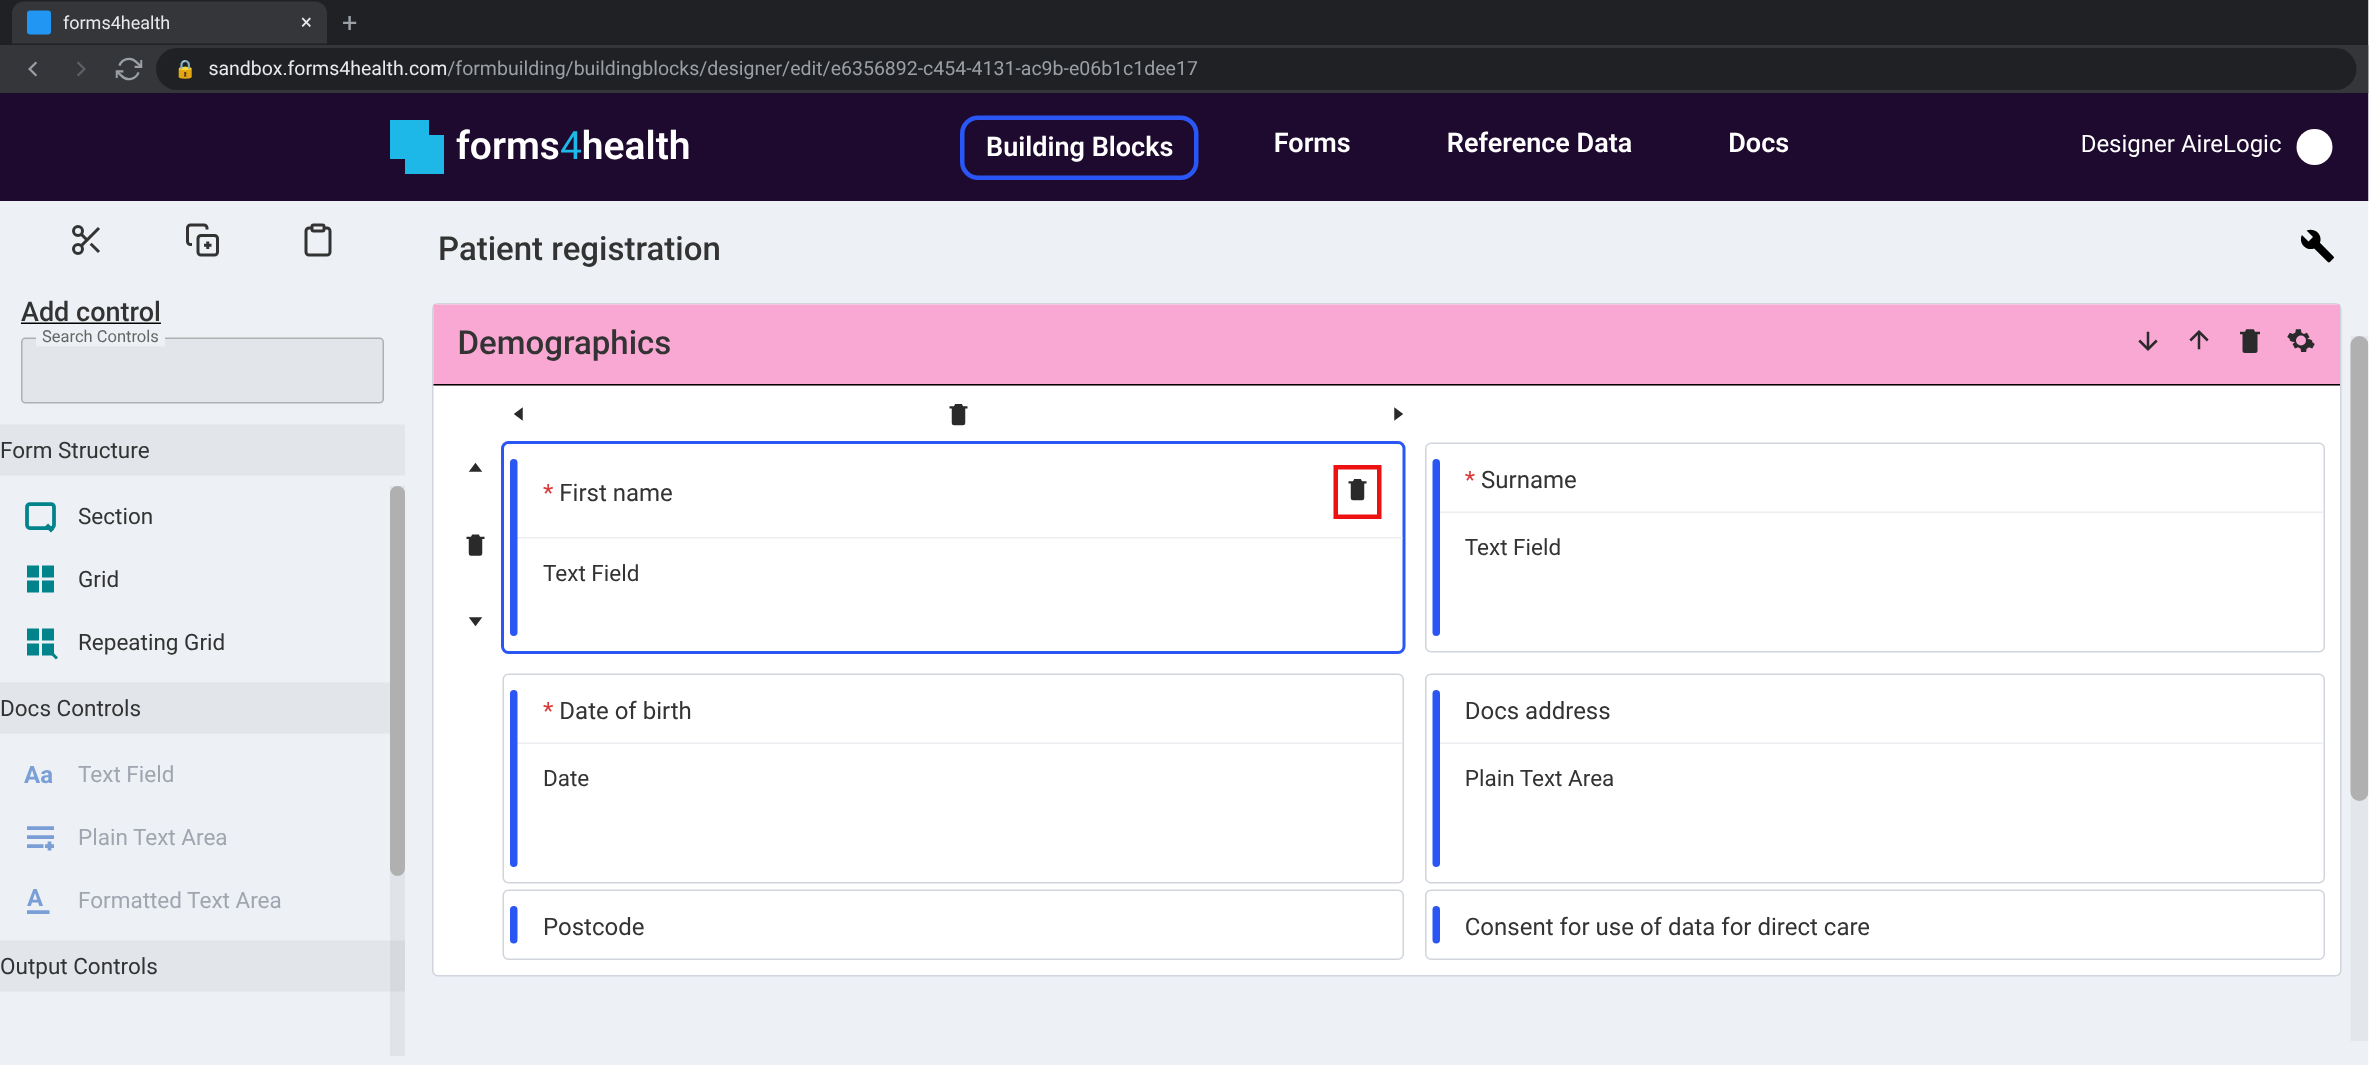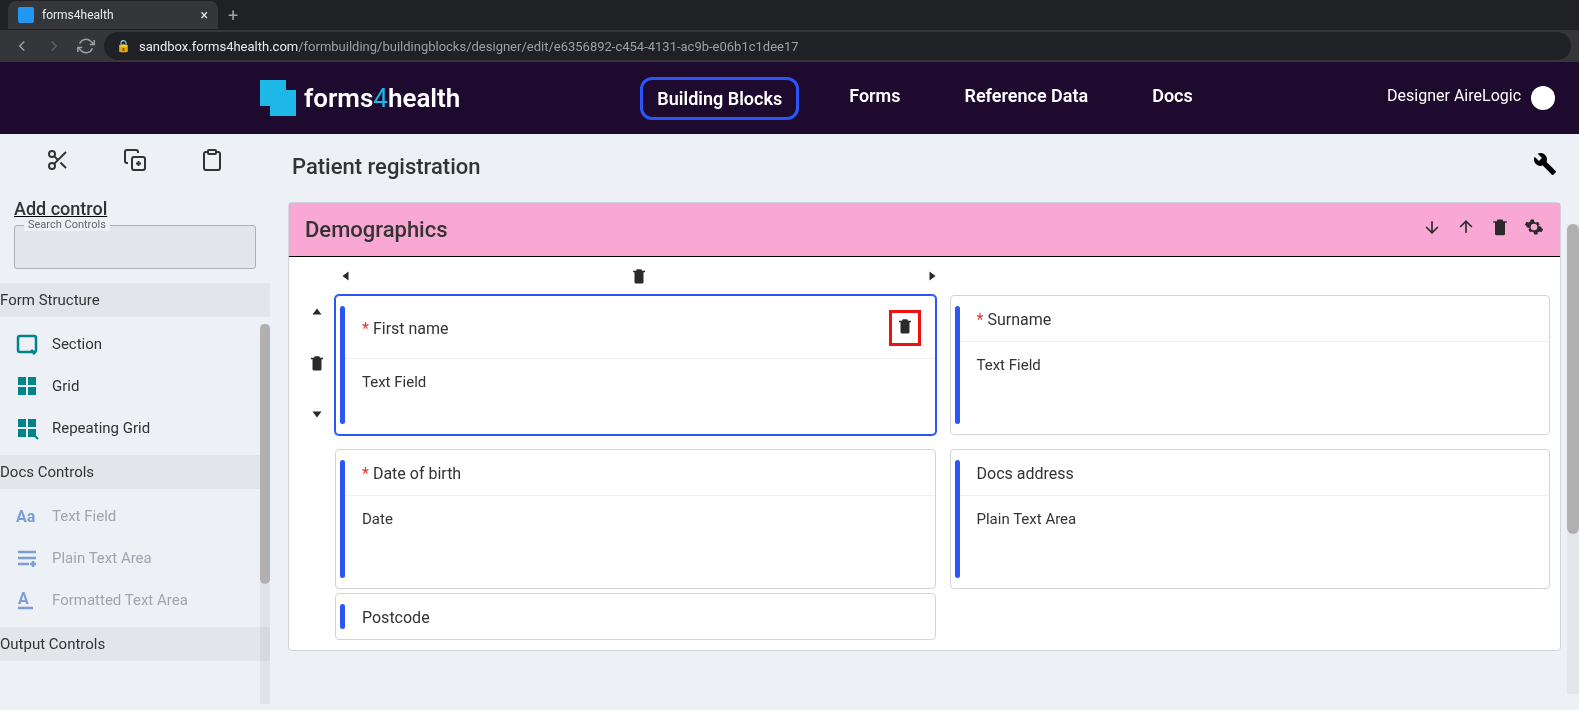--- a/index.html
+++ b/index.html
@@ -356,20 +356,25 @@
         <div class="row-wrap row2" style="margin-top:4px;">
           <div class="row-toolbar">
               <span class="ti"></span>
             </div>
           <div class="grid">
             <div class="field" style="min-height:40px">
               <div class="field-hdr" style="border:none">
                 <span class="field-label">Postcode</span>
               </div>
             </div>
+            <div class="field" style="min-height:40px">
+              <div class="field-hdr" style="border:none">
+                <span class="field-label">Consent for use of data for direct care</span>
+              </div>
+            </div>
           </div>
         </div>
 
       </div>
     </div>
 
     <div class="canvas-scroll">
         <div class="canvas-scroll-thumb"></div>
       </div>
   </div>

